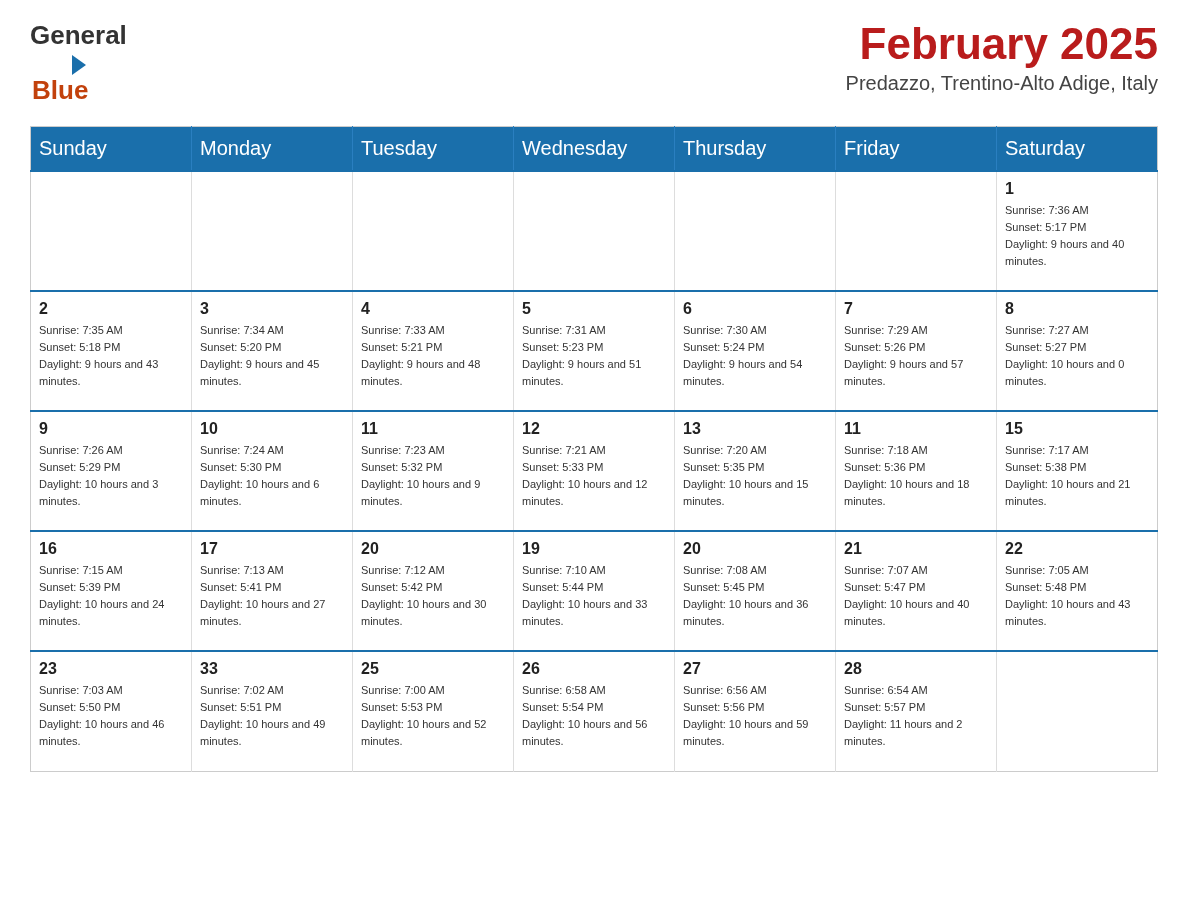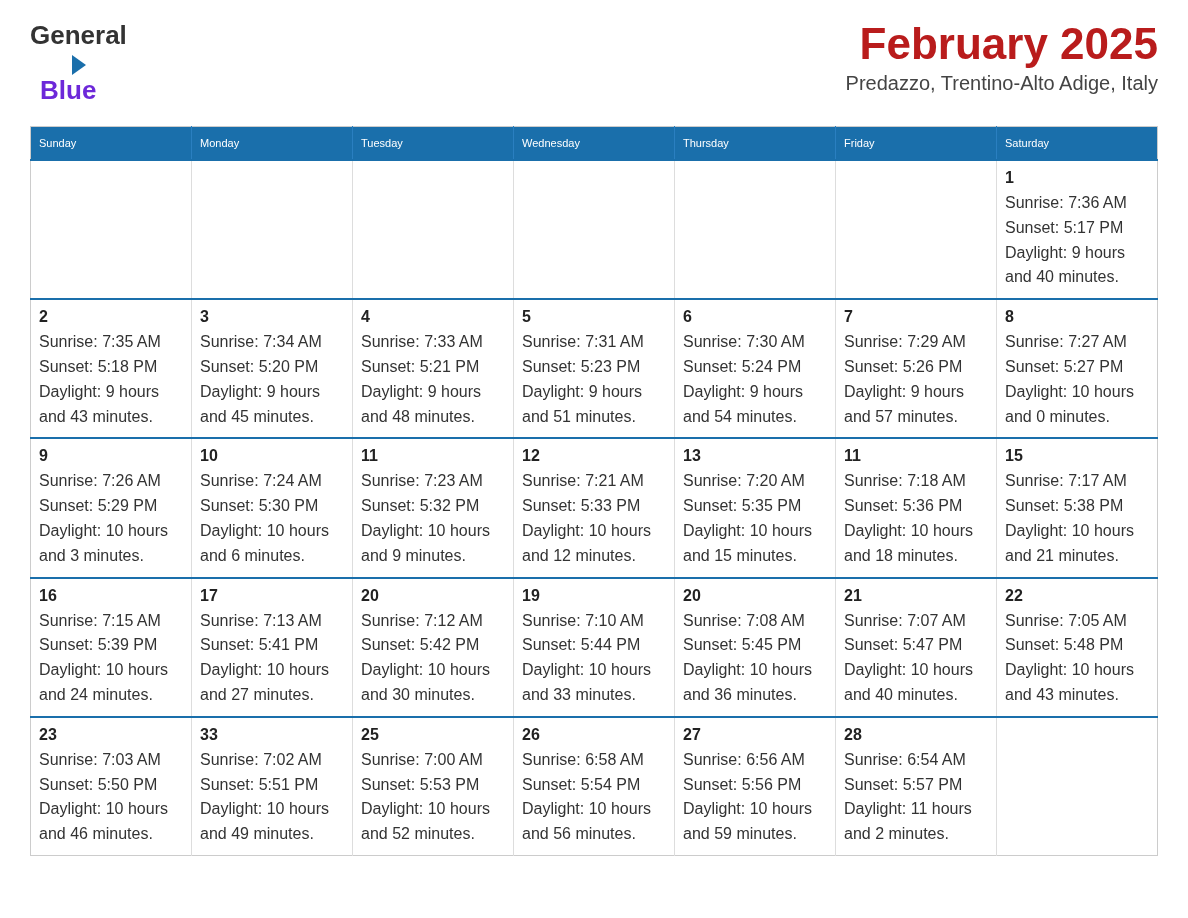--- a/index.html
+++ b/index.html
@@ -36,22 +36,22 @@
       height: 0;
       border-left: 14px solid #1a6fab;
       border-top: 10px solid transparent;
       border-bottom: 10px solid transparent;
       margin-left: 2px;
       margin-top: 4px;
     }
     .logo-blue {
       font-size: 26px;
       font-weight: bold;
-      color: #6d28d9;
-      margin-left: 10px;
+      color: #c2410c;
+      margin-left: 2px;
     }
     .title-area {
       text-align: right;
     }
     .month-title {
       font-size: 44px;
       font-weight: bold;
       color: #b91c1c;
       line-height: 1.1;
     }
@@ -61,21 +61,21 @@
       margin-top: 4px;
     }
     .calendar {
       width: 100%;
       border-collapse: collapse;
       border: 1px solid #ccc;
     }
     .calendar thead tr th {
       background-color: #1a6fab;
       color: #fff;
-      font-size: 11px;
+      font-size: 20px;
       font-weight: normal;
       padding: 10px 8px;
       text-align: left;
       border-right: 1px solid #2a7fc0;
     }
     .calendar thead tr th:last-child {
       border-right: none;
     }
     .calendar tbody tr {
       border-top: 2px solid #1a6fab;
@@ -93,21 +93,21 @@
     .calendar tbody tr td:last-child {
       border-right: none;
     }
     .day-number {
       font-size: 16px;
       font-weight: bold;
       color: #222;
       margin-bottom: 4px;
     }
     .day-info {
-      font-size: 16px;
+      font-size: 11px;
       line-height: 1.55;
       color: #333;
     }
     .empty-cell {
       background: #f9f9f9;
     }
   </style>
 </head>
 <body>
 

